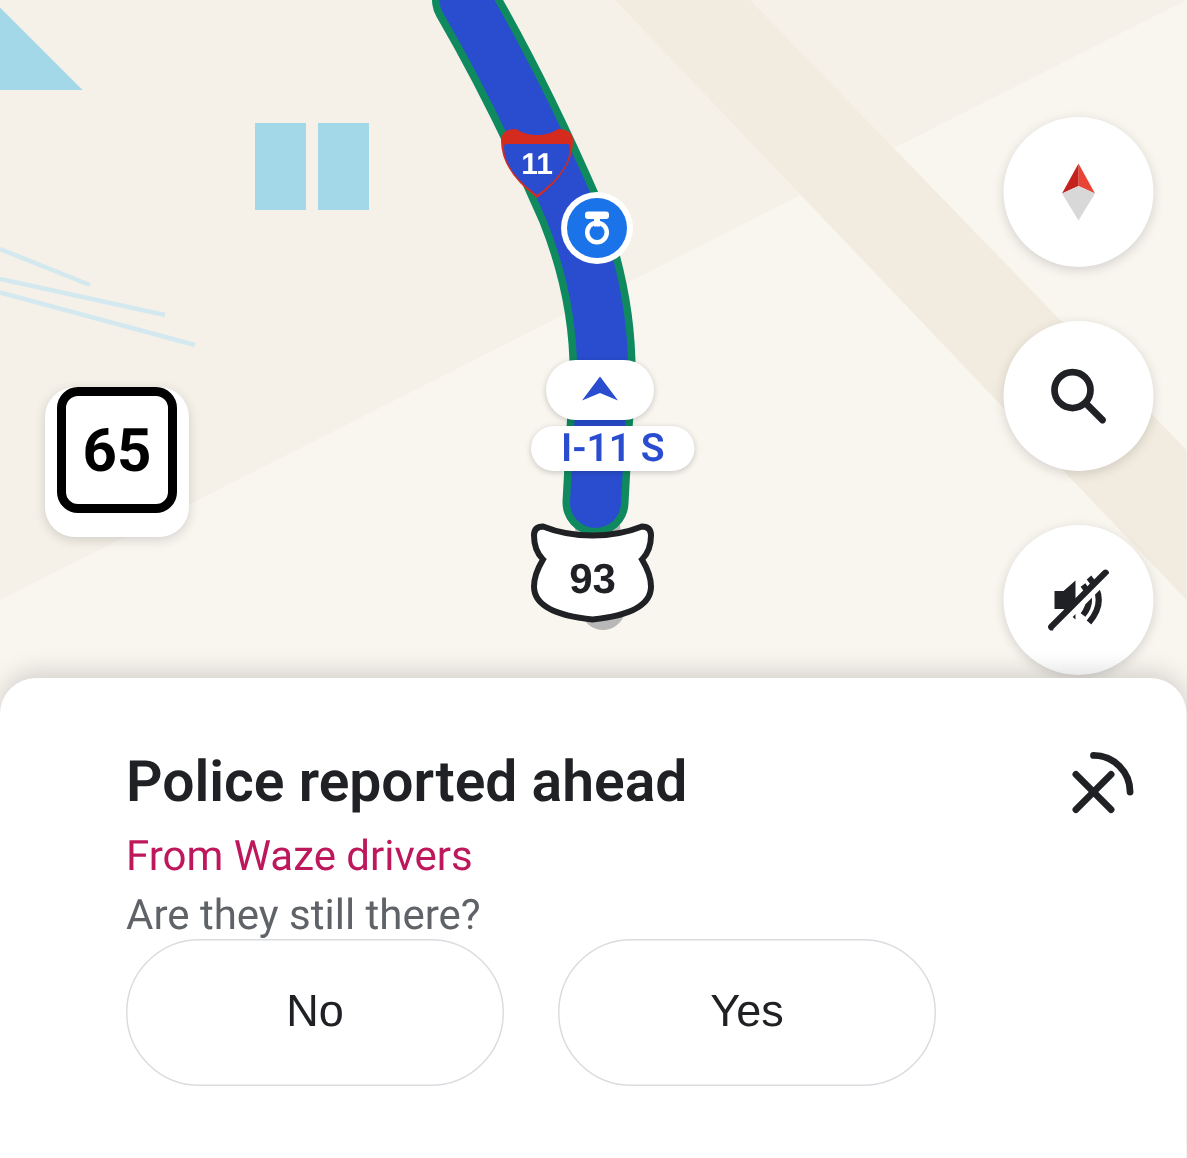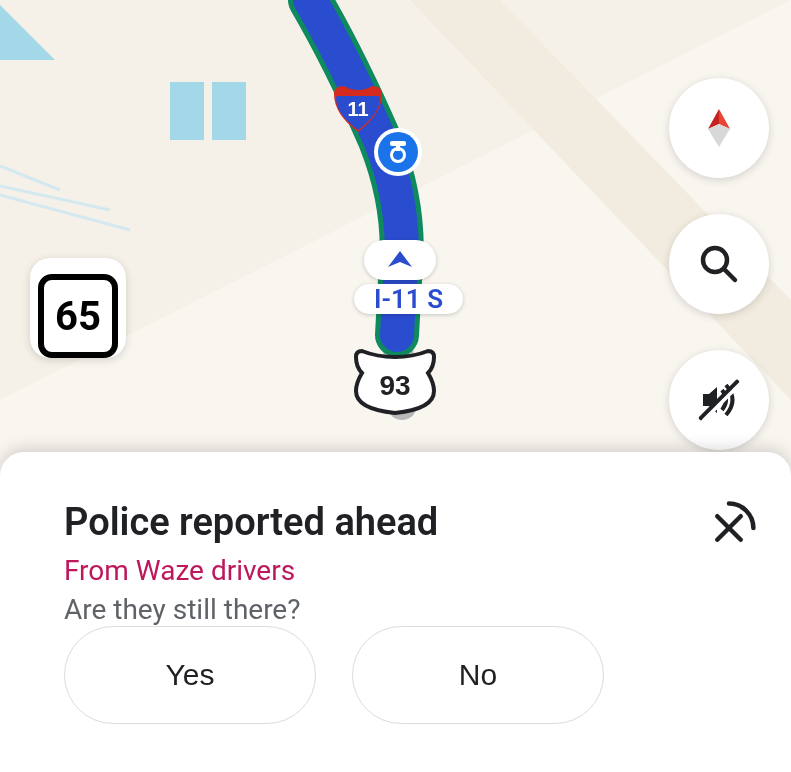--- a/index.html
+++ b/index.html
@@ -26,21 +26,21 @@
     
     .speed-limit {
       position: absolute;
       left: 30px;
       top: 258px;
       width: 96px;
       height: 100px;
       background: white;
       border-radius: 20px;
       display: flex;
-      align-items: flex-end;
+      align-items: flex-start;
       justify-content: center;
       box-shadow: 0 2px 8px rgba(0,0,0,0.15);
     }
     .speed-limit-inner {
       width: 80px;
       height: 84px;
       border: 6px solid #000;
       border-radius: 14px;
       display: flex;
       align-items: center;
@@ -119,21 +119,21 @@
     
     .bottom-sheet {
       position: absolute;
       bottom: 0;
       left: 0;
       right: 0;
       background: white;
       border-top-left-radius: 24px;
       border-top-right-radius: 24px;
       box-shadow: 0 -4px 16px rgba(0,0,0,0.15);
-      padding: 48px 64px 48px 64px;
+      padding: 48px 64px 48px 84px;
     }
     .sheet-close {
       position: absolute;
       right: 34px;
       top: 48px;
       width: 56px;
       height: 56px;
       display: flex;
       align-items: center;
       justify-content: center;
@@ -265,16 +265,16 @@
     <svg width="62" height="62" viewBox="0 0 62 62">
       <path d="M 31 4 A 27 27 0 0 1 58 31" stroke="#202124" stroke-width="5" fill="none" stroke-linecap="round"></path>
       <line x1="18" y1="18" x2="44" y2="44" stroke="#202124" stroke-width="5" stroke-linecap="round"></line>
       <line x1="44" y1="18" x2="18" y2="44" stroke="#202124" stroke-width="5" stroke-linecap="round"></line>
     </svg>
   </div>
   <h2 class="sheet-title">Police reported ahead</h2>
   <div class="sheet-subtitle">From Waze drivers</div>
   <div class="sheet-question">Are they still there?</div>
   <div class="sheet-actions">
+    <button class="action-btn">No</button>
     <button class="action-btn">Yes</button>
-    <button class="action-btn">No</button>
   </div>
 </div>
 
 </body></html>

